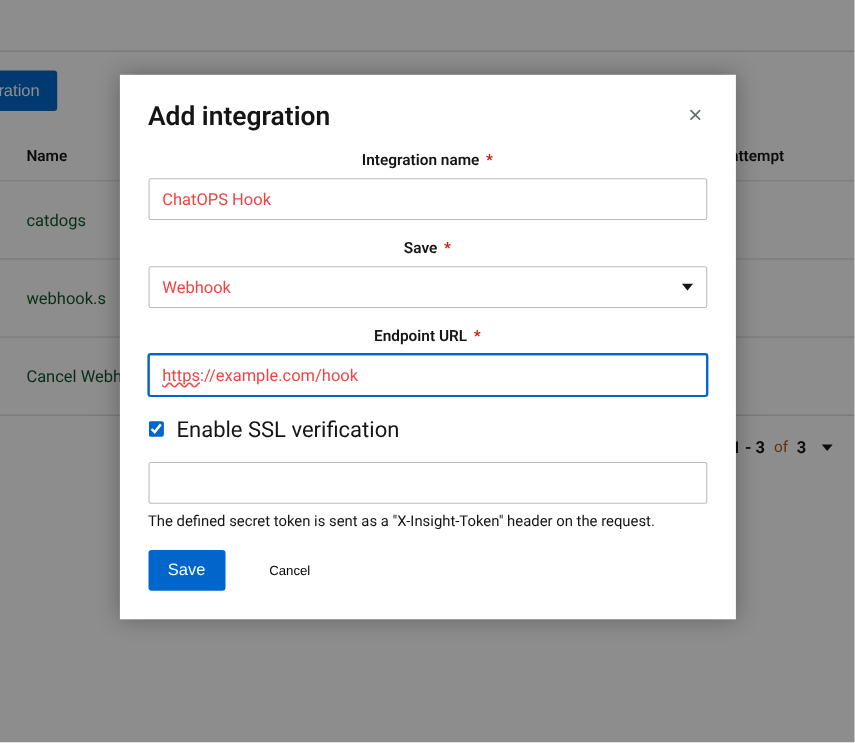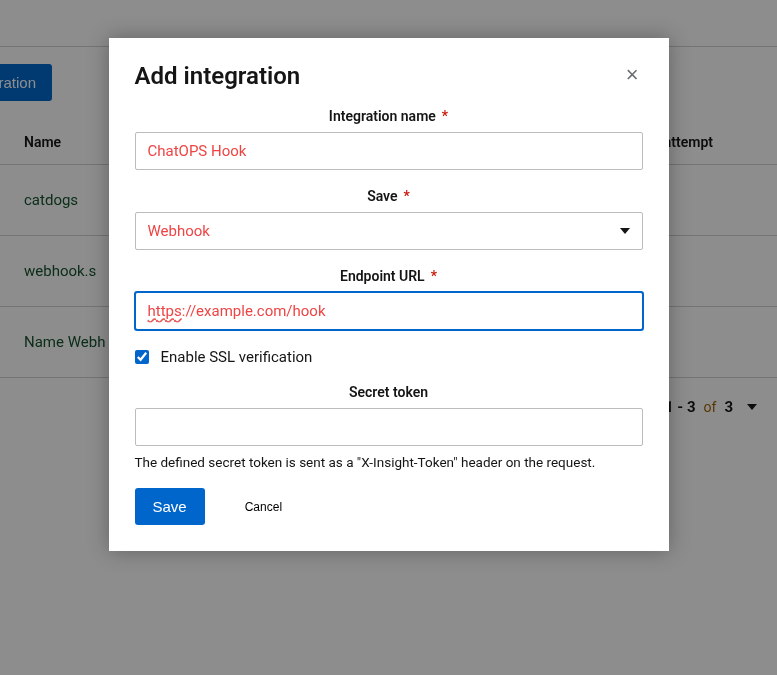--- a/index.html
+++ b/index.html
@@ -90,21 +90,21 @@
       background: rgba(3,3,3,0.45);
       display: flex;
       justify-content: center;
       align-items: flex-start;
     }
 
     
     .modal {
       background: #fff;
       width: 560px;
-      margin-top: 38px;
+      margin-top: 68px;
       box-shadow: 0 0 20px rgba(0,0,0,0.3);
       padding: 24px 26px 26px;
       position: relative;
     }
     .modal-header {
       display: flex;
       align-items: flex-start;
       justify-content: space-between;
       margin-bottom: 18px;
     }
@@ -171,21 +171,21 @@
       align-items: center;
       gap: 12px;
       margin-bottom: 18px;
     }
     .checkbox-row input[type="checkbox"] {
       width: 14px;
       height: 14px;
       accent-color: #0066cc;
     }
     .checkbox-label {
-      font-size: 15px;
+      font-size: 20px;
       color: #151515;
     }
 
     .help-text {
       font-size: 13.5px;
       color: #151515;
       margin-top: 8px;
     }
 
     .modal-actions {
@@ -227,21 +227,21 @@
     <div class="th attempt">n attempt</div>
   </div>
 
   <div class="table-row">
     <div class="td">catdogs</div>
   </div>
   <div class="table-row">
     <div class="td">webhook.s</div>
   </div>
   <div class="table-row">
-    <div class="td">Name Webh</div>
+    <div class="td">Cancel Webh</div>
   </div>
 
   <div class="pagination">
     <span><strong>1 - 3</strong></span>
     <span class="of-text">of</span>
     <span><strong>3</strong></span>
     <span class="caret-down"></span>
   </div>
 </div>
 
@@ -277,21 +277,20 @@
       </label>
       <div class="text-input focused" contenteditable="true" style=""><span class="squiggle">https</span><span>://example.com/hook</span></div>
     </div>
 
     <div class="checkbox-row">
       <input type="checkbox" checked="" style="">
       <span class="checkbox-label">Enable SSL verification</span>
     </div>
 
     <div class="form-group">
-      <label class="form-label">Secret token</label>
       <input type="text" class="secret-input" value="" style="">
       <div class="help-text">The defined secret token is sent as a "X-Insight-Token" header on the request.</div>
     </div>
 
     <div class="modal-actions">
       <button class="btn-primary">Save</button>
       <button class="btn-link">Cancel</button>
     </div>
   </div>
 </div>

